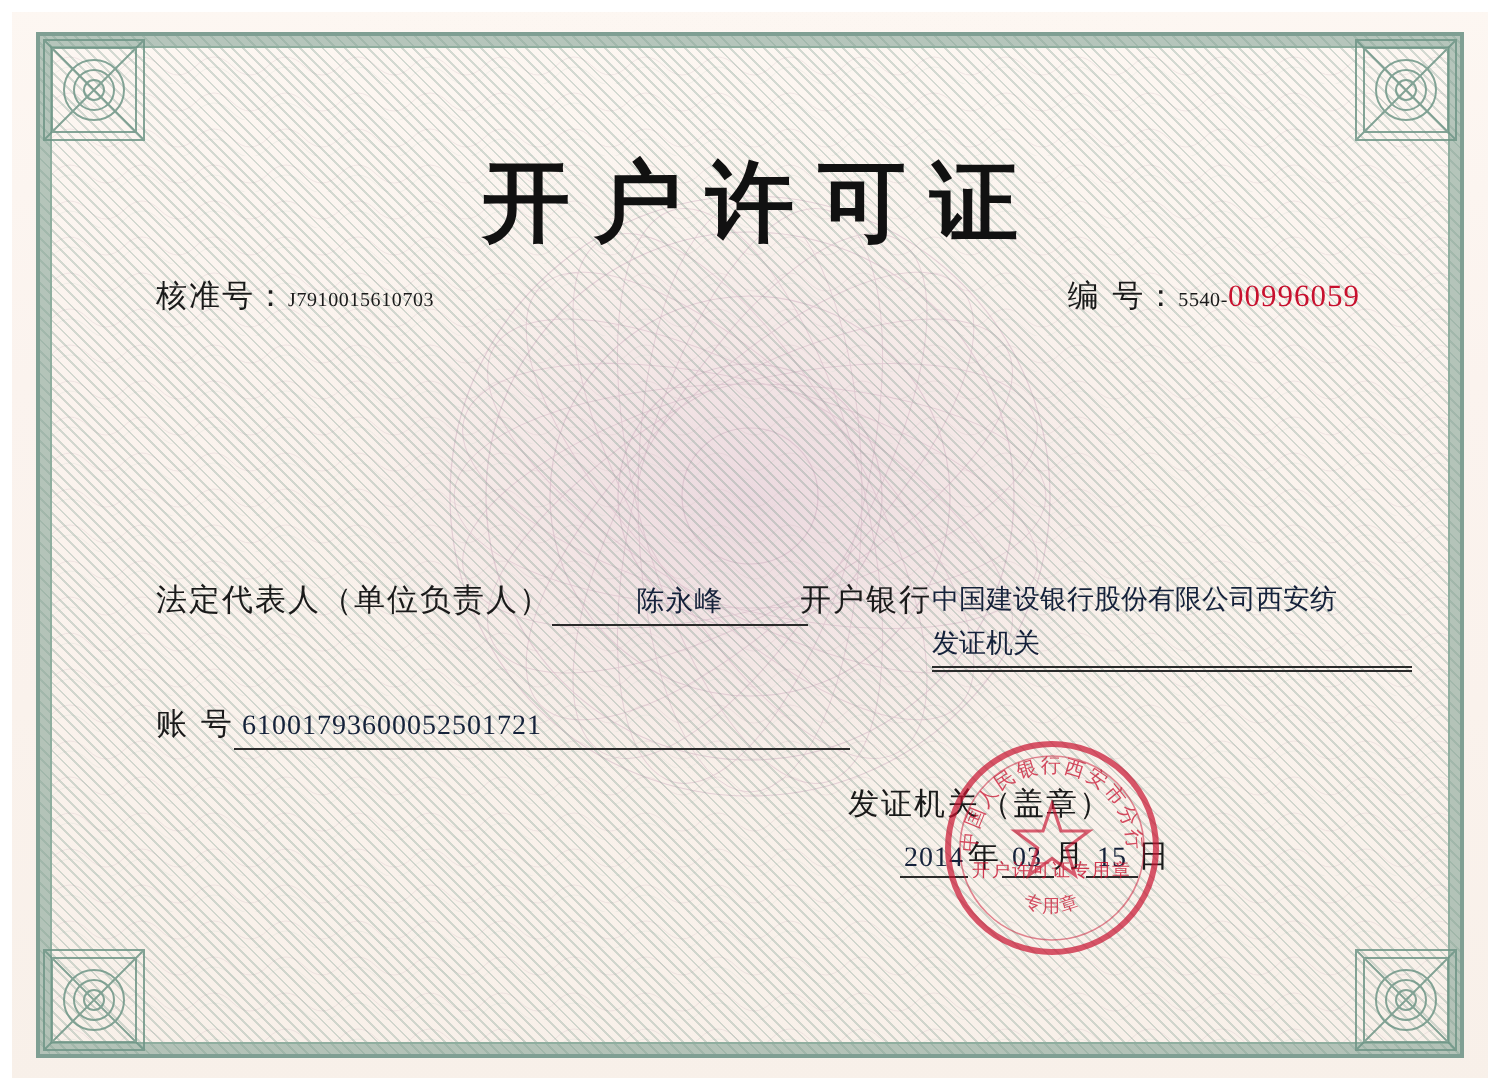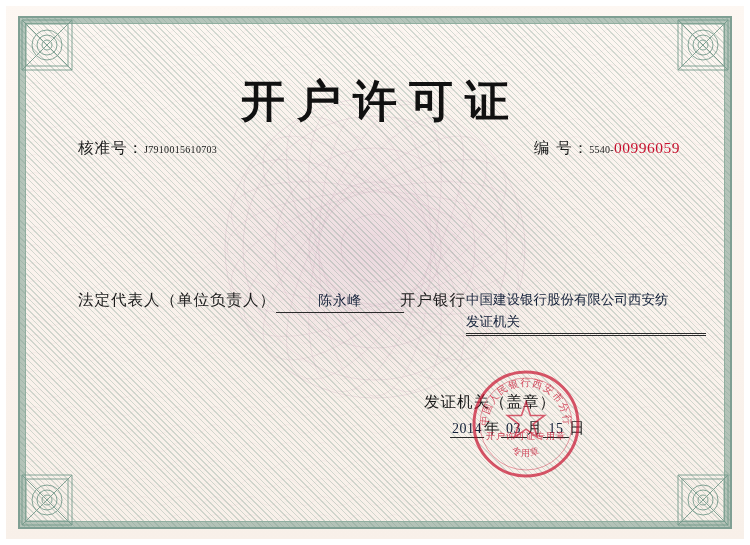--- a/index.html
+++ b/index.html
@@ -324,20 +324,23 @@
 
 
     <div class="row" id="rep-row">
       <span class="label">法定代表人（单位负责人）</span><span class="fill-line handwritten" style="width:120px">陈永峰</span>
     </div>
 
     <div class="row" id="bank-row">
       <span class="label" style="vertical-align:top">开户银行</span><span class="bank-value"><span>中国建设银行股份有限公司西安纺</span><span class="l2">发证机关</span></span>
     </div>
 
+    <div class="row" id="account-row">
+      <span class="label">账 号</span><span class="fill-line handwritten" style="width:300px;text-align:left">61001793600052501721</span>
+    </div>
 
     <div class="row" id="issuer-row">
       <span class="label">发证机关（盖章）</span>
     </div>
 
     <div class="row" id="date-row">
       <span class="date-seg handwritten" style="min-width:34px">2014</span><span class="label">年</span><span class="date-seg handwritten">03</span><span class="label">月</span><span class="date-seg handwritten">15</span><span class="label">日</span>
     </div>
 
     <div class="seal">

